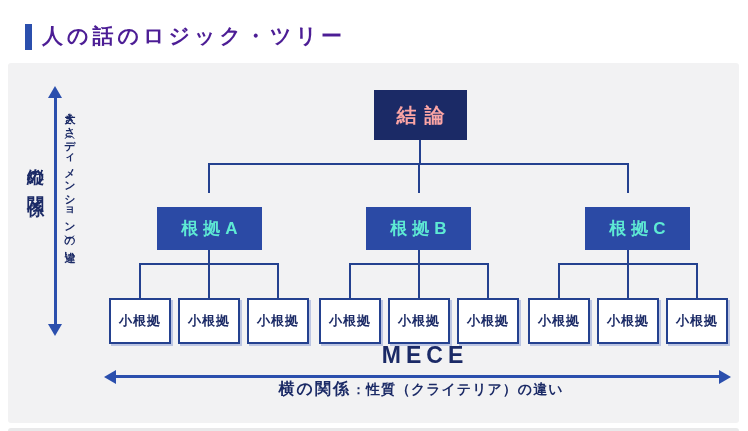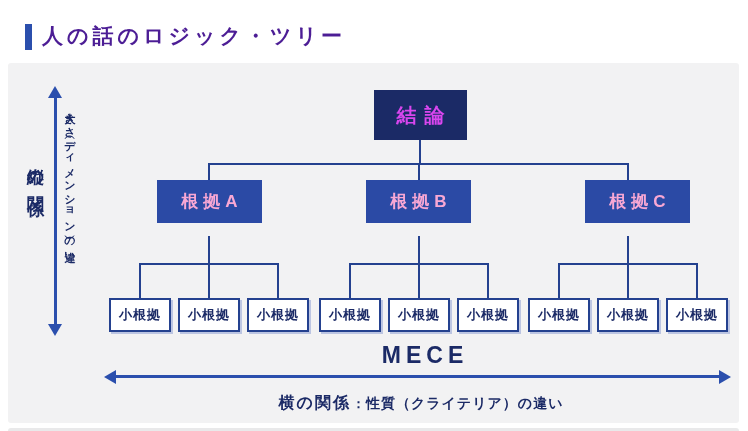--- a/index.html
+++ b/index.html
@@ -17,27 +17,27 @@
   
   .accent-bar{position:absolute;left:25px;top:24px;width:7px;height:26px;background:var(--accent);}
   .page-title{position:absolute;left:42px;top:22px;font-size:21px;font-weight:bold;color:#4c1d95;letter-spacing:4px;white-space:nowrap;}
 
   
   .panel{position:absolute;left:8px;top:63px;width:731px;height:360px;background:var(--panel);border-radius:3px;}
   .next-section-edge{position:absolute;left:8px;top:428px;width:731px;height:3px;background:#e9e9ea;border-radius:3px 3px 0 0;}
 
   
   .box-root{position:absolute;left:374px;top:90px;width:93px;height:50px;background:var(--navy);
-            display:flex;align-items:center;justify-content:center;color:#d946ef;font-weight:bold;
+            display:flex;align-items:center;justify-content:center;color:#fca5a5;font-weight:bold;
             font-size:20px;letter-spacing:8px;text-indent:8px;white-space:nowrap;text-align:right;}
-  .box-branch{position:absolute;top:180px;width:105px;height:43px;background:var(--royal);
-            display:flex;align-items:center;justify-content:center;color:#f9a8d4;font-weight:bold;
+  .box-branch{position:absolute;top:207px;width:105px;height:43px;background:var(--royal);
+            display:flex;align-items:center;justify-content:center;color:#5eead4;font-weight:bold;
             font-size:17px;letter-spacing:5px;text-indent:5px;white-space:nowrap;}
   .branch-a{left:157px;} .branch-b{left:366px;} .branch-c{left:576px;margin-left:9px;}
-  .box-leaf{position:absolute;top:298px;width:62px;height:34px;background:#ffffff;border:2px solid var(--line);
+  .box-leaf{position:absolute;top:298px;width:62px;height:46px;background:#ffffff;border:2px solid var(--line);
             box-shadow:2px 2px 0 #bcc5e2;display:flex;align-items:center;justify-content:center;
             color:var(--navy);font-weight:bold;font-size:13px;letter-spacing:1px;white-space:nowrap;}
 
   
   .ln{position:absolute;background:var(--line);}
 
   
   .v-shaft{position:absolute;left:54px;top:96px;width:3px;height:230px;background:var(--accent);}
   .v-head-up{position:absolute;left:48px;top:86px;width:0;height:0;
              border-left:7.5px solid transparent;border-right:7.5px solid transparent;
@@ -54,21 +54,21 @@
   .mece{position:absolute;left:425px;top:342px;transform:translateX(-50%);
         font-size:23px;font-weight:bold;color:var(--navy);letter-spacing:5px;white-space:nowrap;}
   .h-shaft{position:absolute;left:114px;top:375px;width:606px;height:3px;background:var(--accent);}
   .h-head-left{position:absolute;left:104px;top:369.5px;width:0;height:0;
         border-top:7.5px solid transparent;border-bottom:7.5px solid transparent;
         border-right:12px solid var(--accent);}
   .h-head-right{position:absolute;left:719px;top:369.5px;width:0;height:0;
         border-top:7.5px solid transparent;border-bottom:7.5px solid transparent;
         border-left:12px solid var(--accent);}
   .h-axis-label{position:absolute;left:421px;top:379px;transform:translateX(-50%);
-        display:flex;align-items:baseline;color:var(--navy);white-space:nowrap;margin-top:14px;}
+        display:flex;align-items:baseline;color:var(--navy);white-space:nowrap;}
   .h-axis-label .big{font-size:16px;font-weight:bold;letter-spacing:2px;}
   .h-axis-label .sep{font-size:13px;font-weight:bold;margin:0 1px;}
   .h-axis-label .small{font-size:14px;font-weight:bold;letter-spacing:1px;}
 </style>
 </head>
 <body>
 
 <div class="stage">
 
   <div class="accent-bar"></div>

